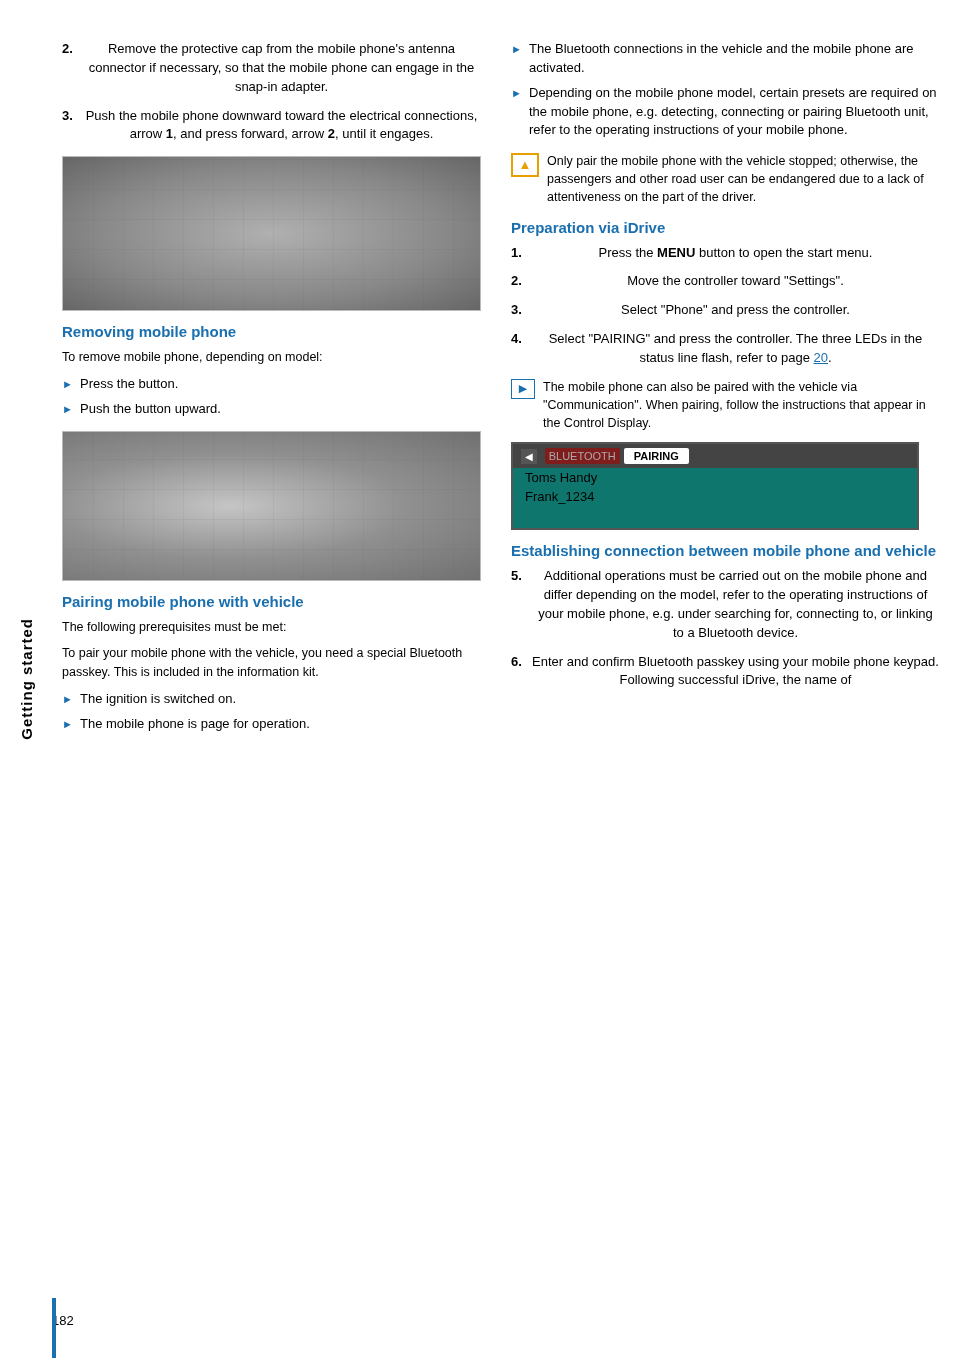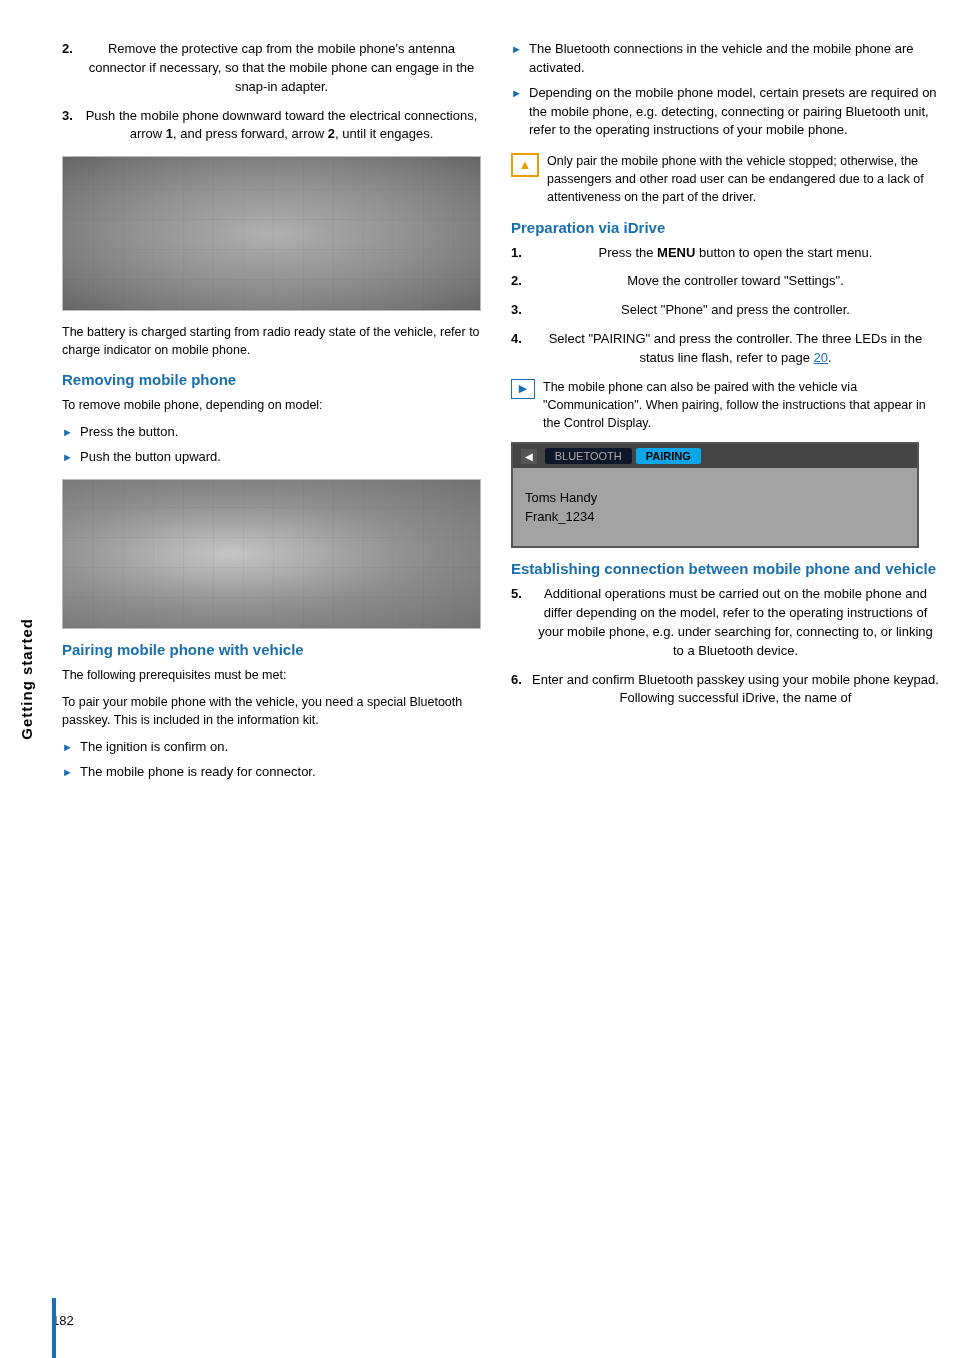--- a/index.html
+++ b/index.html
@@ -173,37 +173,37 @@
       width: 95%;
     }
     .bt-header {
       display: flex;
       background: #444;
       padding: 4px 8px;
       gap: 4px;
       align-items: center;
     }
     .bt-tab {
-      background: #0f172a;
+      background: #7f1d1d;
       color: #aaa;
+      font-size: 11px;
+      padding: 2px 4px;
+      border-radius: 2px;
+    }
+    .bt-tab-active {
+      background: #ffffff;
+      color: #000;
       font-size: 11px;
       padding: 2px 10px;
       border-radius: 2px;
-    }
-    .bt-tab-active {
-      background: #0ea5e9;
-      color: #000;
-      font-size: 11px;
-      padding: 2px 10px;
-      border-radius: 2px;
       font-weight: bold;
     }
     .bt-body {
-      background: #a3a3a3;
-      padding: 20px 12px;
+      background: #0f766e;
+      padding: 0 12px;
       min-height: 60px;
     }
     .bt-item {
       font-size: 13px;
       color: #000;
       padding: 2px 0;
     }
     .bt-icon-left {
       background: #555;
       color: #fff;
@@ -268,21 +268,20 @@
           <span>Push the mobile phone downward toward the electrical connections, arrow </span><span class="bold-inline">1</span><span>, and press forward, arrow </span><span class="bold-inline">2</span><span>, until it engages.</span>
         </div>
       </div>
 
       <div class="image-placeholder img-left">
         <div class="image-inner car-interior-img">
           <div class="image-grid-overlay"></div>
         </div>
       </div>
 
-      <div class="caption">The battery is charged starting from radio ready state of the vehicle, refer to charge indicator on mobile phone.</div>
 
       <div class="section-heading">Removing mobile phone</div>
       <div class="paragraph">To remove mobile phone, depending on model:</div>
 
       <div class="bullet-item">
         <span class="bullet-arrow">►</span>
         <span>Press the button.</span>
       </div>
       <div class="bullet-item">
         <span class="bullet-arrow">►</span>
@@ -294,25 +293,25 @@
           <div class="image-grid-overlay"></div>
         </div>
       </div>
 
       <div class="section-heading">Pairing mobile phone with vehicle</div>
       <div class="paragraph">The following prerequisites must be met:</div>
       <div class="paragraph">To pair your mobile phone with the vehicle, you need a special Bluetooth passkey. This is included in the information kit.</div>
 
       <div class="bullet-item">
         <span class="bullet-arrow">►</span>
-        <span>The ignition is confirm on.</span>
-      </div>
-      <div class="bullet-item">
-        <span class="bullet-arrow">►</span>
-        <span>The mobile phone is ready for connector.</span>
+        <span>The ignition is switched on.</span>
+      </div>
+      <div class="bullet-item">
+        <span class="bullet-arrow">►</span>
+        <span>The mobile phone is page for operation.</span>
       </div>
 
     </div>
 
     <div class="right-col">
 
       <div class="bullet-item">
         <span class="bullet-arrow">►</span>
         <span>The Bluetooth connections in the vehicle and the mobile phone are activated.</span>
       </div>

